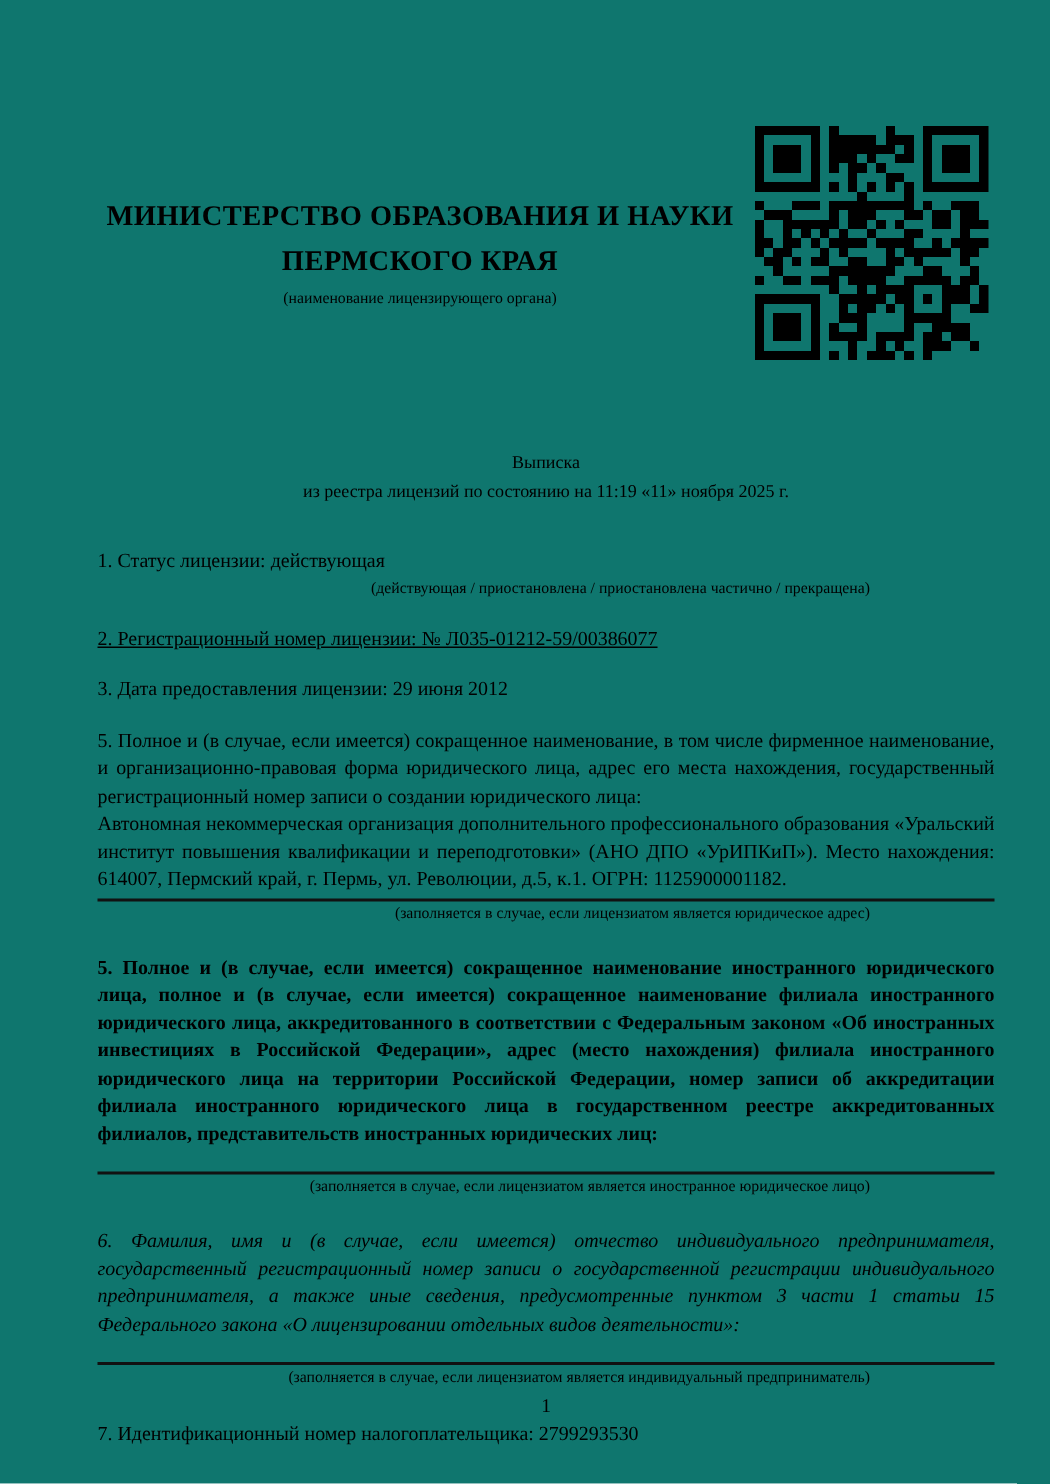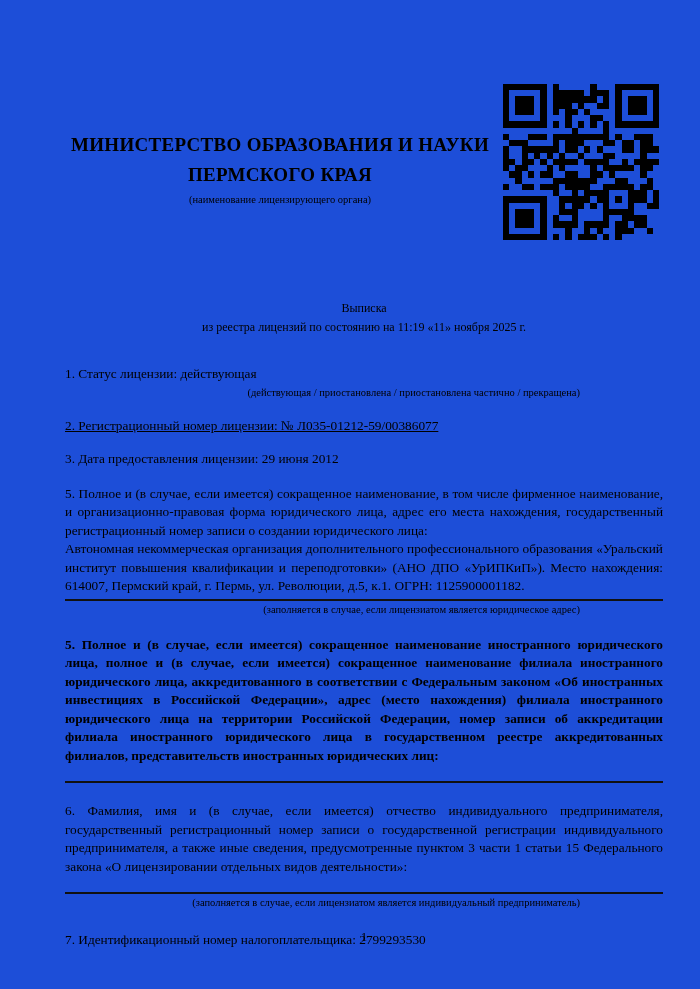--- a/index.html
+++ b/index.html
@@ -1,20 +1,20 @@
 <!DOCTYPE html>
 <html><head>
 <meta charset="utf-8">
 <style>
   html, body { margin: 0; padding: 0; background: #ffffff; }
   .page {
     position: relative;
     width: 700px;
     height: 989px;
-    background: #1d4ed8;
+    background: #0f766e;
     color: #000000;
     font-family: "Liberation Serif", serif;
     overflow: hidden;
   }
   .ministry {
     position: absolute;
     top: 130px;
     left: 65px;
     width: 430px;
     text-align: center;
@@ -68,21 +68,21 @@
     height: 0;
     width: 598px;
   }
   .mt-cap   { margin-top: 2px; }
   .mt-item2 { margin-top: 17px; text-decoration: underline; }
   .mt-item3 { margin-top: 15px; }
   .mt-para4 { margin-top: 16px; }
   .mt-line4 { margin-top: 3px; }
   .mt-para5 { margin-top: 19px; font-weight: bold; }
   .mt-line5 { margin-top: 16px; }
-  .mt-para6 { margin-top: 19px; }
+  .mt-para6 { margin-top: 19px; font-style: italic; }
   .mt-line6 { margin-top: 16px; }
   .mt-item7 { margin-top: 21px; }
   .page-number {
     position: absolute;
     top: 929px;
     left: 65px;
     width: 598px;
     text-align: center;
     font-size: 13px;
   }
@@ -448,20 +448,21 @@
 
     <div class="item mt-item3">3. Дата предоставления лицензии: 29 июня 2012</div>
 
     <div class="para mt-para4">5. Полное и (в случае, если имеется) сокращенное наименование, в том числе фирменное наименование, и организационно-правовая форма юридического лица, адрес его места нахождения, государственный регистрационный номер записи о создании юридического лица:</div>
     <div class="para">Автономная некоммерческая организация дополнительного профессионального образования «Уральский институт повышения квалификации и переподготовки» (АНО ДПО «УрИПКиП»). Место нахождения: 614007, Пермский край, г. Пермь, ул. Революции, д.5, к.1. ОГРН: 1125900001182.</div>
     <div class="hline mt-line4"></div>
     <div class="caption mt-cap">(заполняется в случае, если лицензиатом является юридическое адрес)</div>
 
     <div class="para mt-para5">5. Полное и (в случае, если имеется) сокращенное наименование иностранного юридического лица, полное и (в случае, если имеется) сокращенное наименование филиала иностранного юридического лица, аккредитованного в соответствии с Федеральным законом «Об иностранных инвестициях в Российской Федерации», адрес (место нахождения) филиала иностранного юридического лица на территории Российской Федерации, номер записи об аккредитации филиала иностранного юридического лица в государственном реестре аккредитованных филиалов, представительств иностранных юридических лиц:</div>
     <div class="hline mt-line5"></div>
+    <div class="caption mt-cap">(заполняется в случае, если лицензиатом является иностранное юридическое лицо)</div>
 
     <div class="para mt-para6">6. Фамилия, имя и (в случае, если имеется) отчество индивидуального предпринимателя, государственный регистрационный номер записи о государственной регистрации индивидуального предпринимателя, а также иные сведения, предусмотренные пунктом 3 части 1 статьи 15 Федерального закона «О лицензировании отдельных видов деятельности»:</div>
     <div class="hline mt-line6"></div>
     <div class="caption mt-cap">(заполняется в случае, если лицензиатом является индивидуальный предприниматель)</div>
 
     <div class="item mt-item7">7. Идентификационный номер налогоплательщика: 2799293530</div>
 
   </div>
 
   <div class="page-number">1</div>

